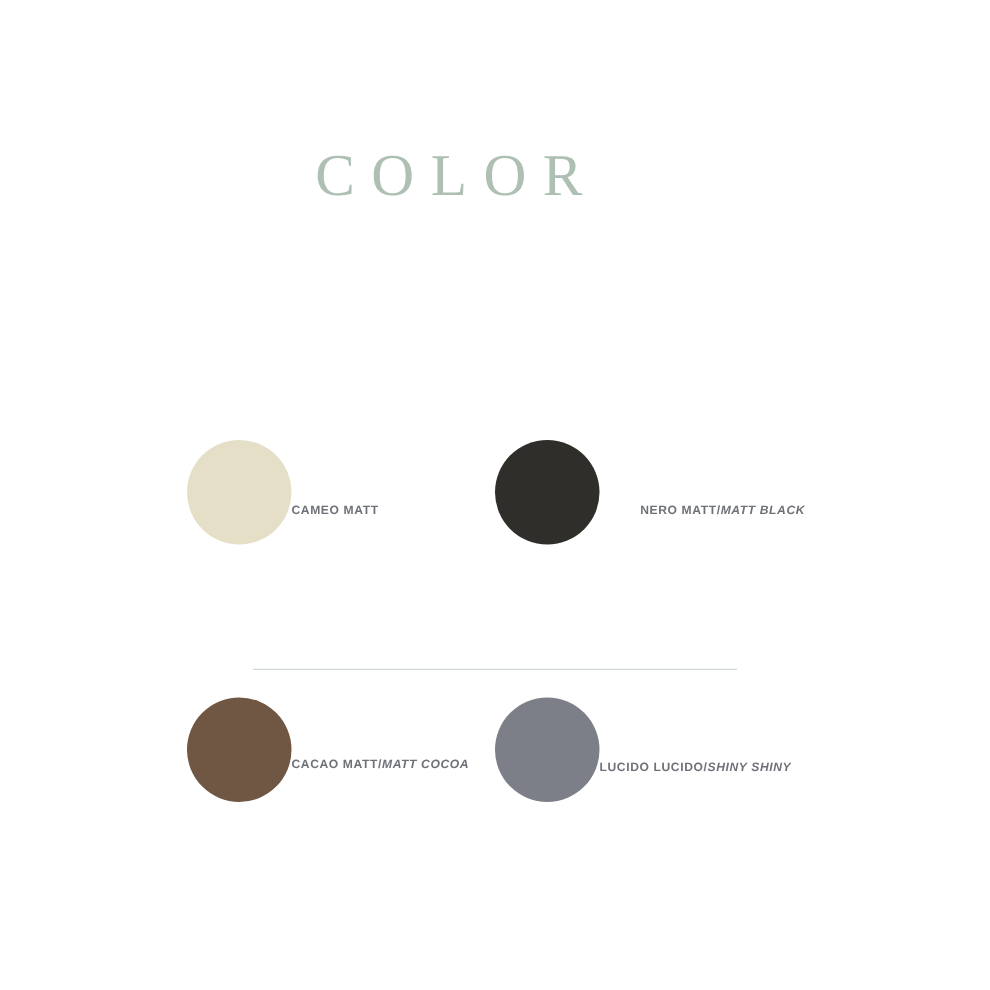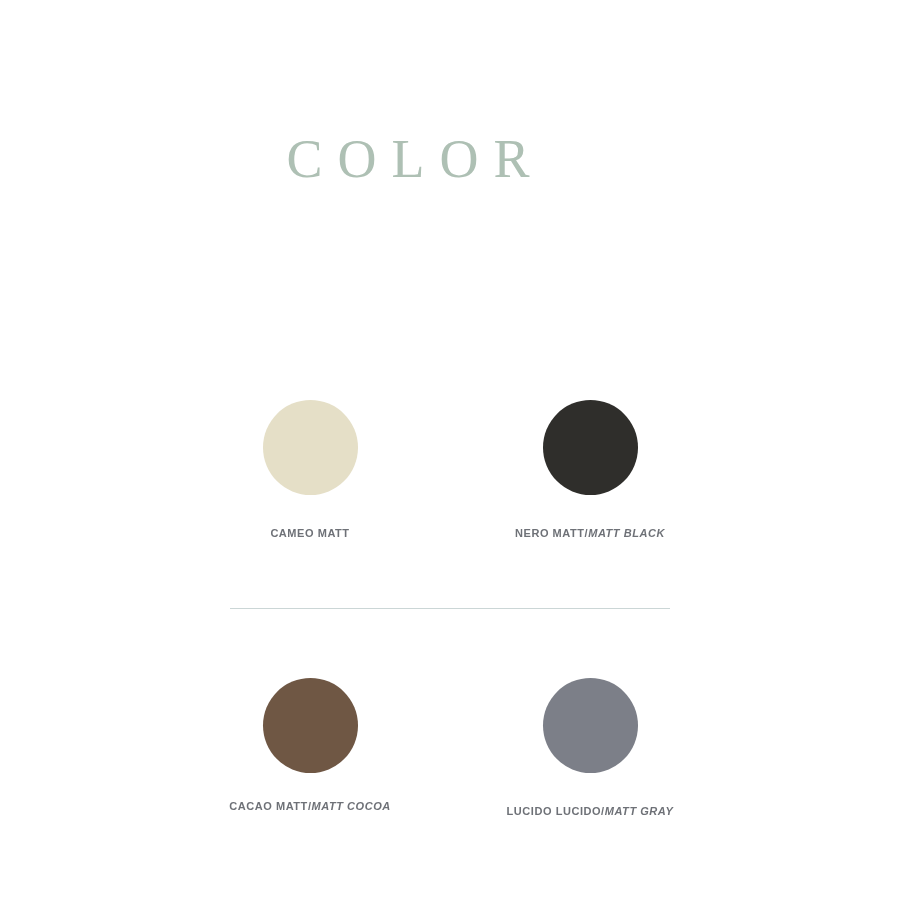--- a/index.html
+++ b/index.html
@@ -50,21 +50,21 @@
   .swatch-row {
     display: flex;
     flex-direction: row;
     align-items: flex-start;
     justify-content: flex-start;
   }
 
   .swatch-cell {
     width: 280px;
     display: flex;
-    flex-direction: column;
+    flex-direction: row;
     align-items: center;
   }
 
   .swatch-dot {
     width: 95px;
     height: 95px;
     border-radius: 50%;
     background: #CCCCCC;
     flex: none;
   }
@@ -112,40 +112,40 @@
 
       <div class="swatch-cell">
         <div class="swatch-dot" style="background: rgb(229, 223, 199);"></div>
         <div class="swatch-label" style="color: rgb(110, 113, 119);">
           <span>CAMEO MATT</span><span></span><span class="alt"></span>
         </div>
       </div>
 
       <div class="swatch-cell">
         <div class="swatch-dot" style="background: rgb(47, 46, 43);"></div>
-        <div class="swatch-label" style="color: rgb(110, 113, 119);">
+        <div class="swatch-label" style="color: rgb(110, 113, 119); margin-left: 37px;">
           <span>NERO MATT</span><span>/</span><span class="alt">MATT BLACK</span>
         </div>
       </div>
 
     </div>
 
     <div class="swatch-row row-two-offset">
 
       <div class="swatch-cell">
         <div class="swatch-dot" style="background: rgb(111, 87, 68);"></div>
         <div class="swatch-label" style="color: rgb(110, 113, 119); margin-top: 27px;">
           <span>CACAO MATT</span><span>/</span><span class="alt">MATT COCOA</span>
         </div>
       </div>
 
       <div class="swatch-cell">
         <div class="swatch-dot" style="background: rgb(124, 127, 136);"></div>
         <div class="swatch-label" style="color: rgb(110, 113, 119);">
-          <span>LUCIDO LUCIDO</span><span>/</span><span class="alt">MATT GRAY</span>
+          <span>LUCIDO LUCIDO</span><span>/</span><span class="alt">SHINY SHINY</span>
         </div>
       </div>
 
     </div>
 
   </div>
 
   <hr class="row-divider" style="background: rgb(203, 214, 214);">
 
 </div>

